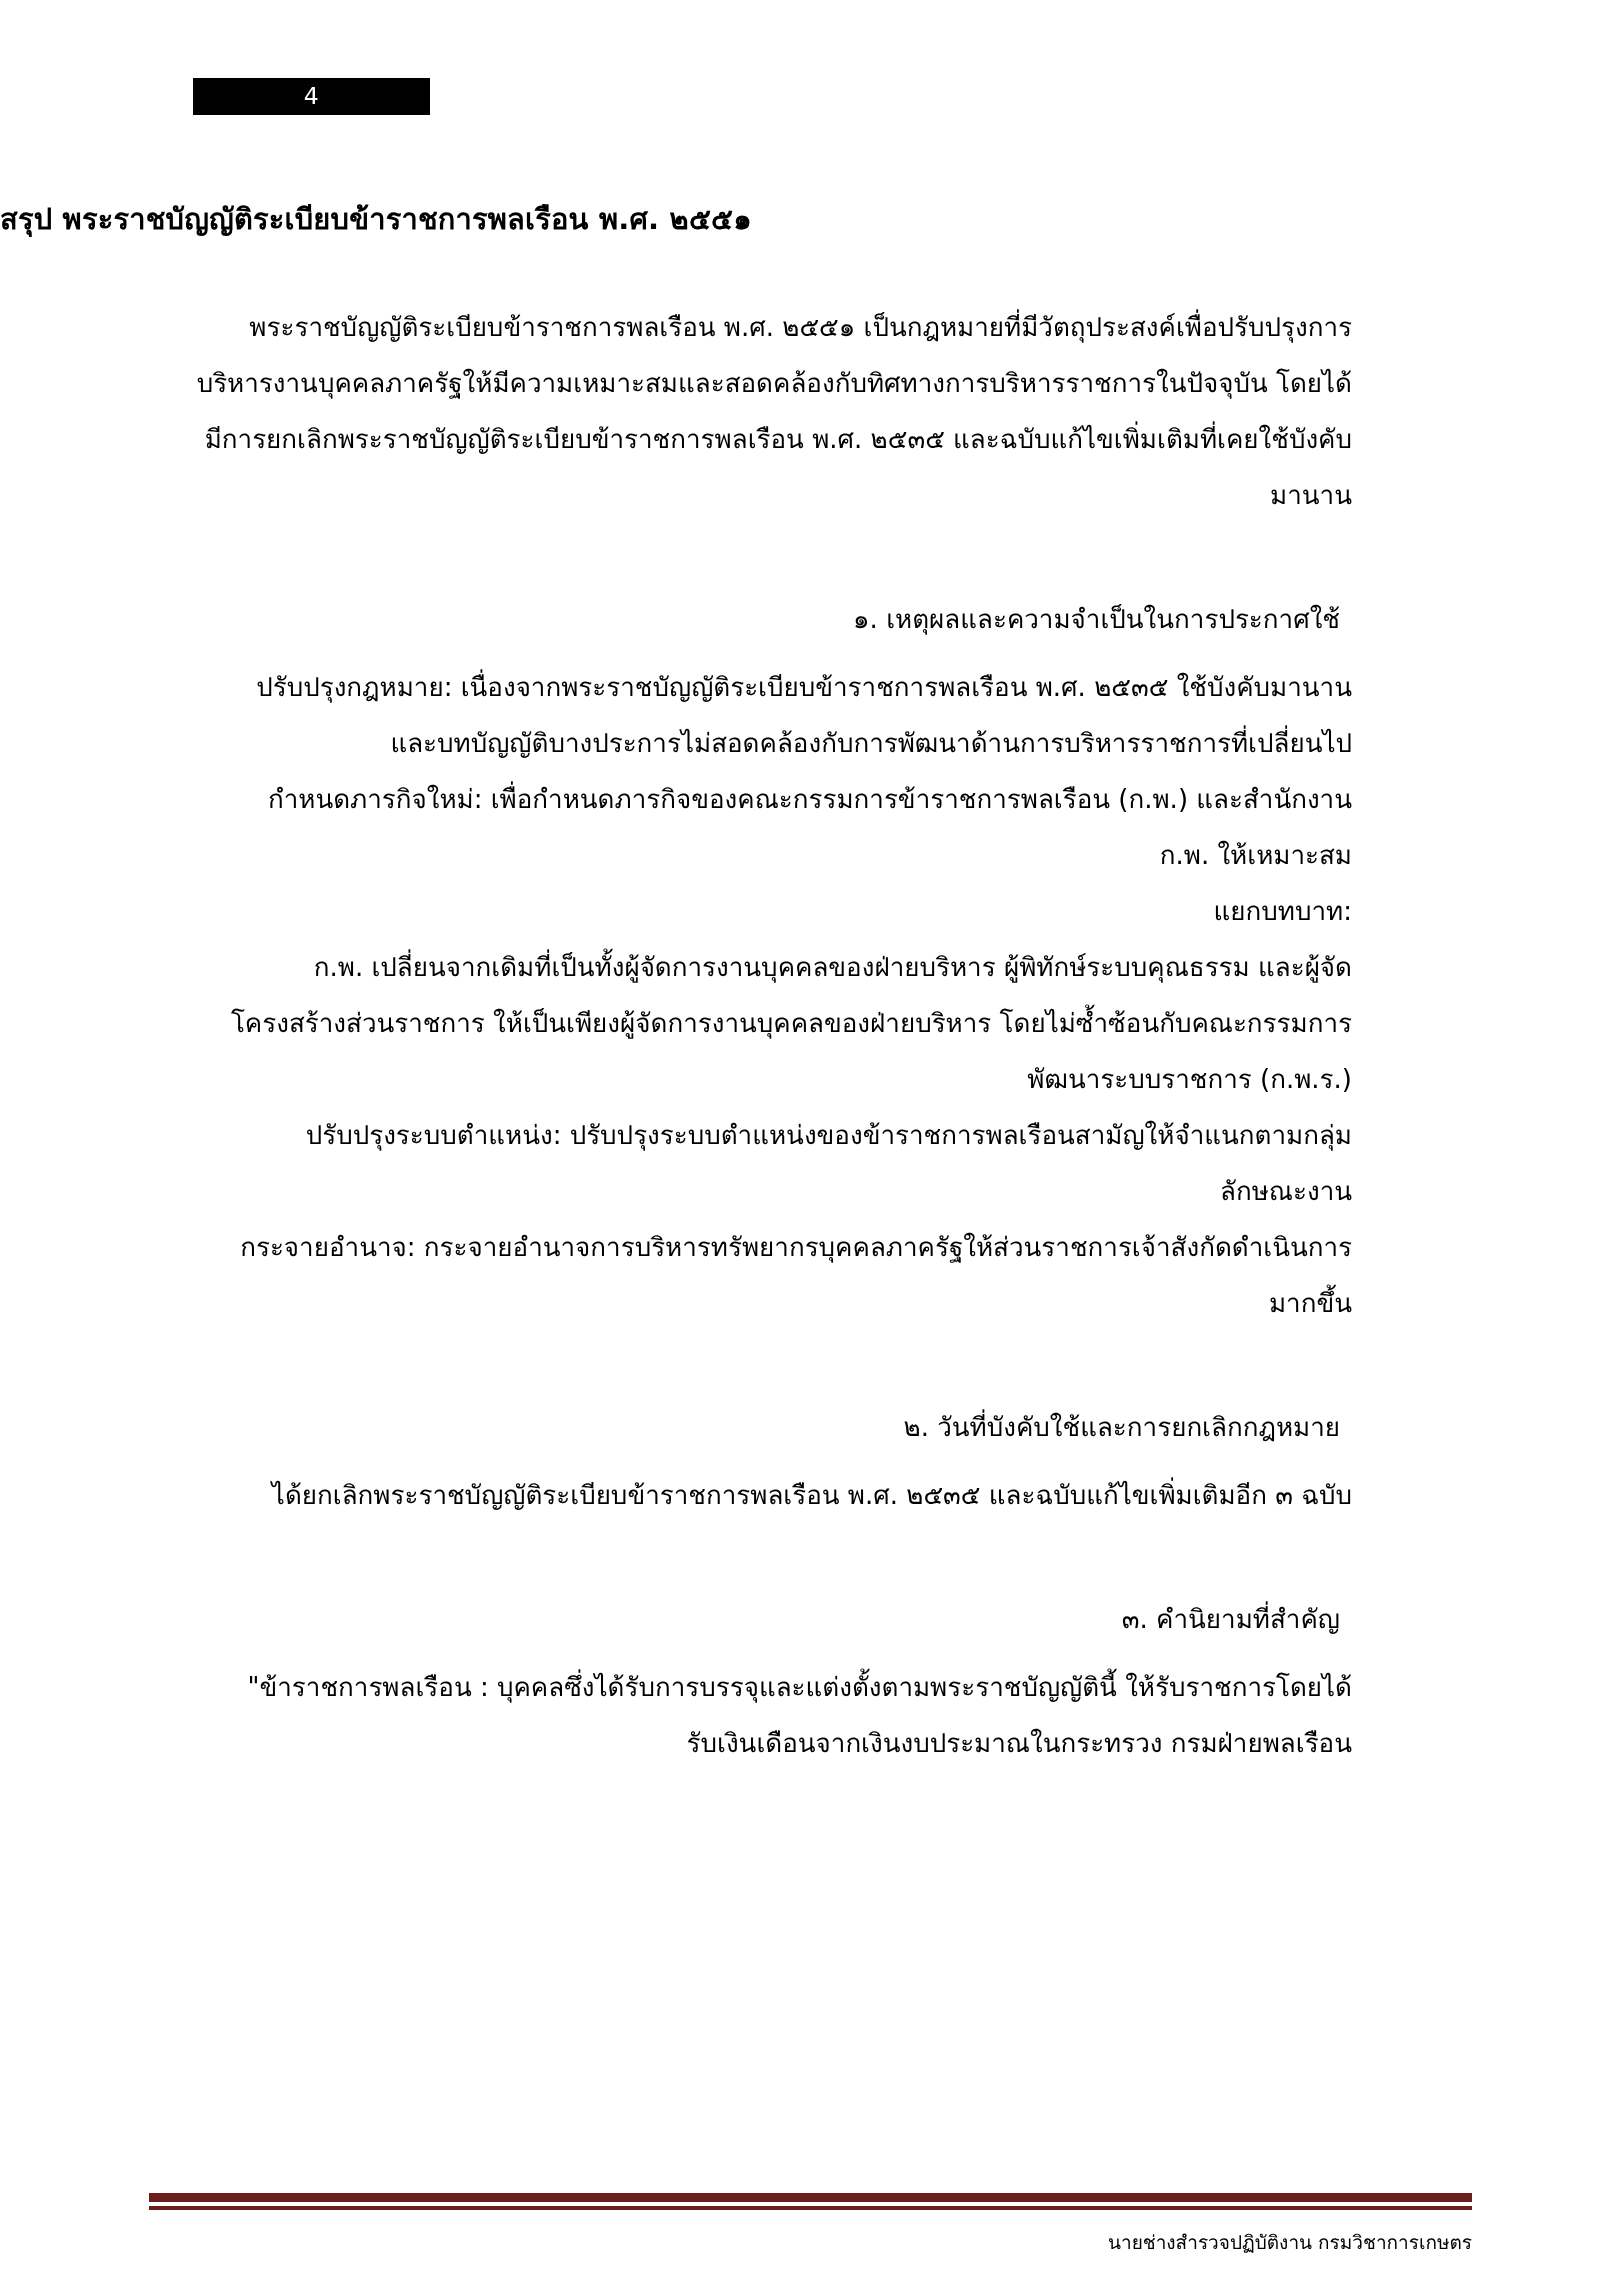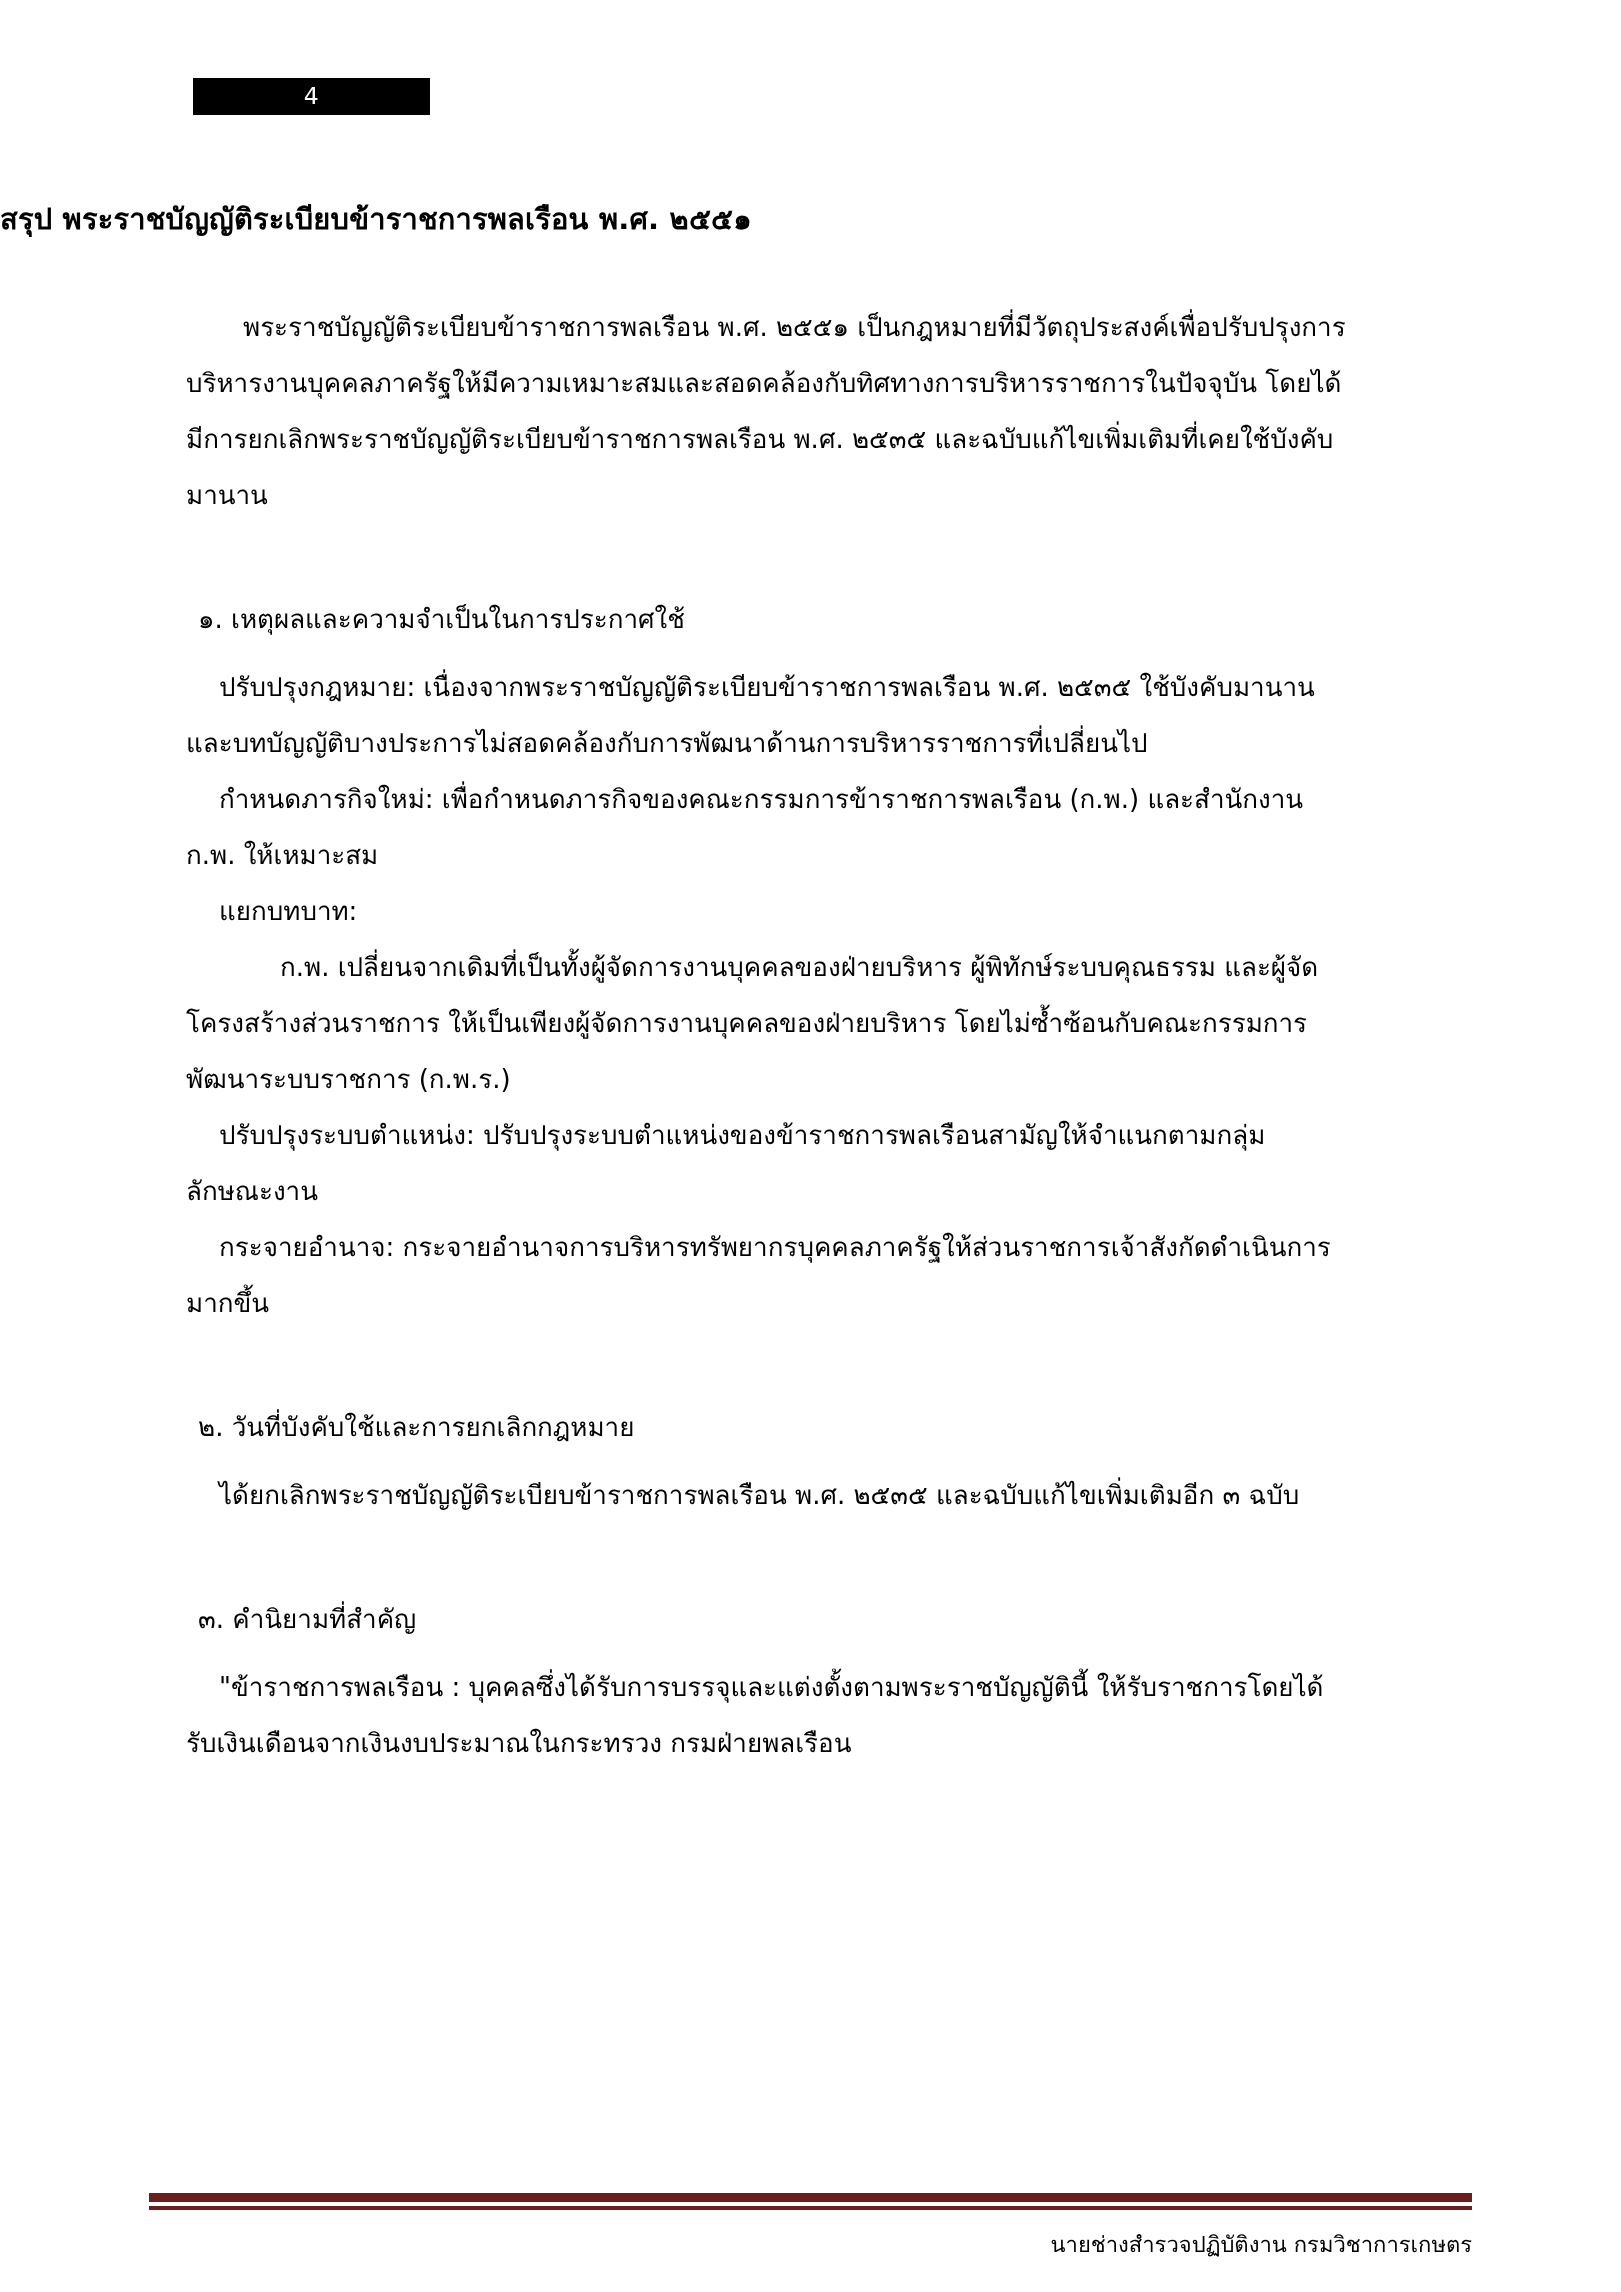--- a/index.html
+++ b/index.html
@@ -54,21 +54,21 @@
     left: 186px;
     top: 299px;
     width: 1166px;
     color: #000000;
     font-size: 26px;
     line-height: 56px;
   }
 
   .para {
     margin: 0;
-    text-align: left;
+    text-align: right;
     text-indent: 0;
   }
   .para.indent-first {
     text-indent: 57px;
   }
   .para.indent-sub {
     text-indent: 33px;
   }
   .para.indent-sub2 {
     text-indent: 94px;
@@ -101,21 +101,21 @@
     height: 3.9px;
     background: #6B1E1E;
     width: 100%;
   }
   .footer-text {
     position: absolute;
     left: 149px;
     top: 2227px;
     width: 1323px;
     text-align: right;
-    font-size: 22px;
+    font-size: 19px;
     color: #000000;
   }
 </style>
 </head>
 <body>
 
 <div class="page">
 
   <div class="pagenum-bar">4</div>
 

